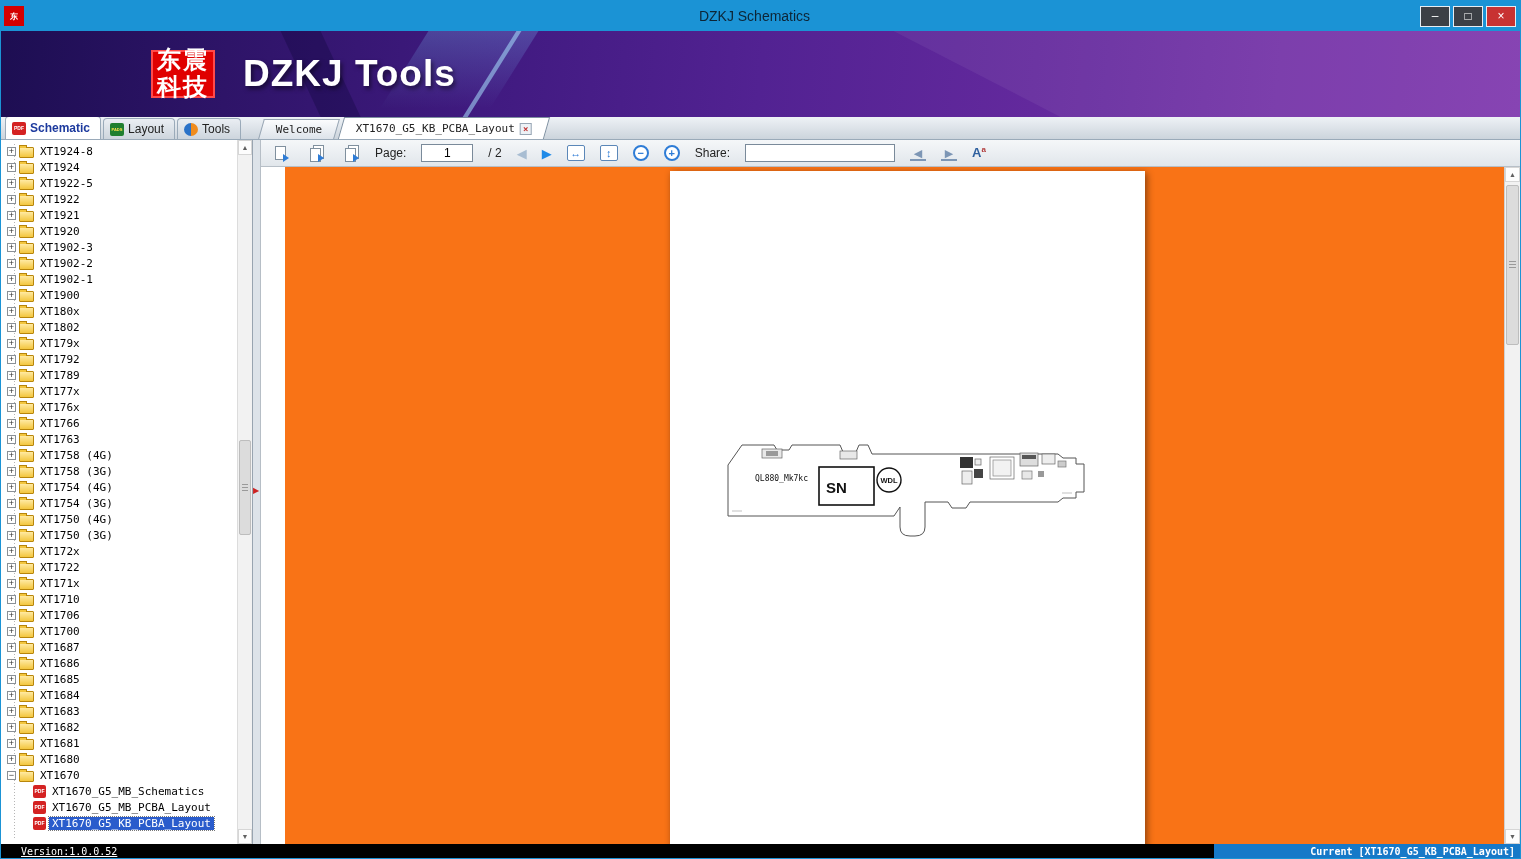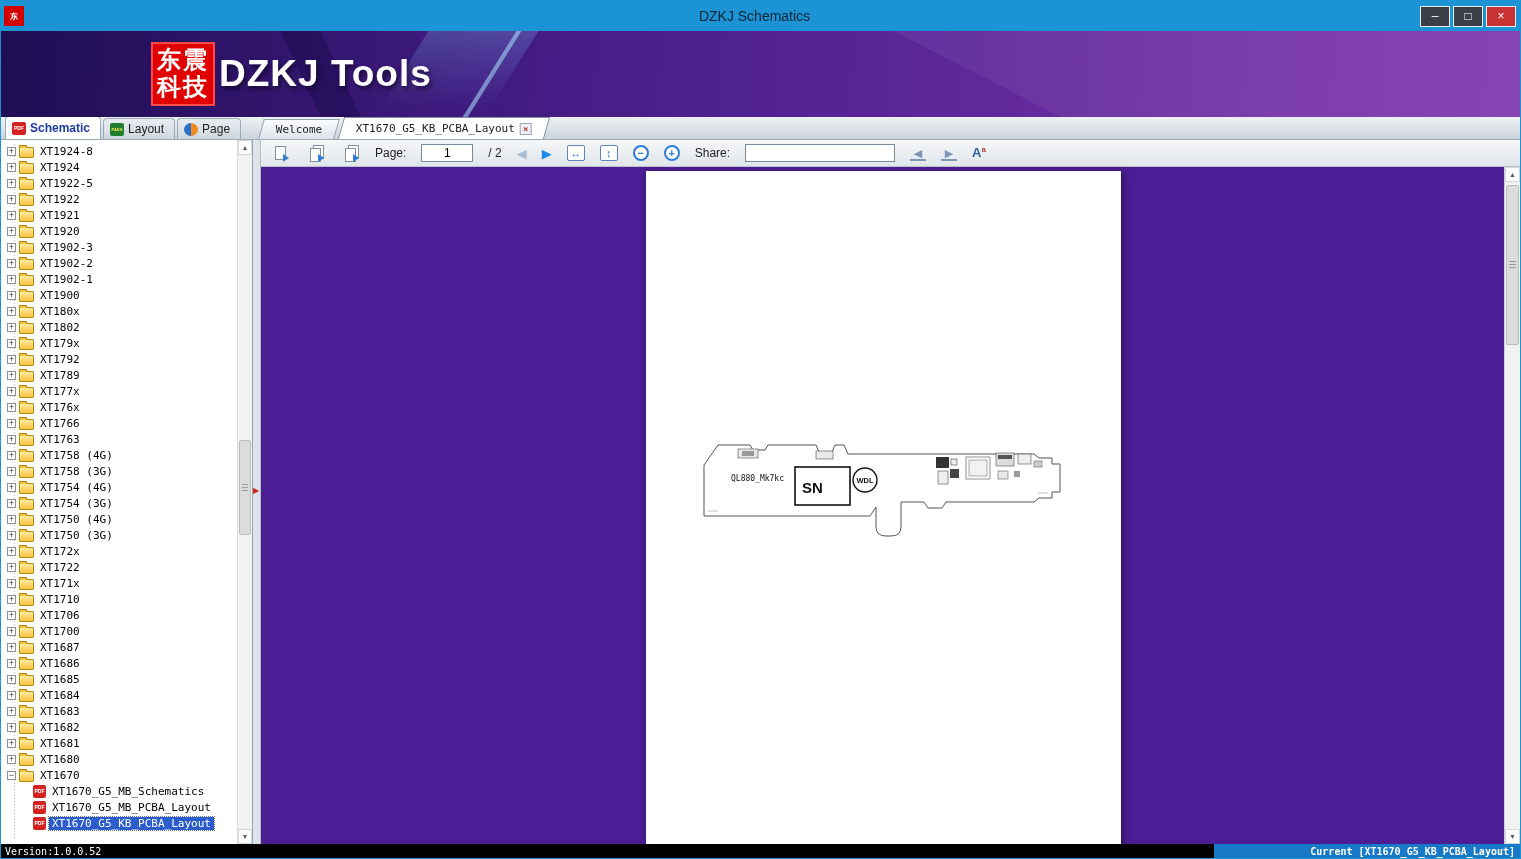--- a/index.html
+++ b/index.html
@@ -19,25 +19,25 @@
 
   
   .banner { height:86px; flex:0 0 86px; position:relative; overflow:hidden; display:flex; align-items:center;
             background:linear-gradient(95deg,#1d0e52 0%,#2e1468 15%,#401a80 32%,#522292 50%,#63299d 68%,#7433a7 84%,#8039af 100%); }
   .streak-a { position:absolute; left:400px; top:-12px; width:110px; height:130%; transform:skewX(-32deg);
               background:linear-gradient(to bottom, rgba(130,205,255,.28), rgba(130,205,255,0) 80%); }
   .streak-b { position:absolute; left:488px; top:-12px; width:5px; height:130%; transform:skewX(-32deg); background:rgba(170,225,255,.55); }
   .streak-c { position:absolute; left:300px; top:-12px; width:40px; height:130%; transform:skewX(25deg); background:rgba(0,0,40,.25); }
   .streak-d { position:absolute; right:0; top:0; width:55%; height:100%;
               background:rgba(255,255,255,.06); clip-path:polygon(25% 0,100% 0,100% 100%,45% 100%); }
-  .logo { width:64px; height:64px; margin-left:150px; background:#e00000; border:2px solid #ff4a4a; color:#fff;
+  .logo { width:64px; height:48px; margin-left:150px; background:#e00000; border:2px solid #ff4a4a; color:#fff;
           display:flex; flex-direction:column; align-items:center; justify-content:center; z-index:2;
           font-family:"DejaVu Sans", sans-serif; font-weight:bold; }
   .logo span { font-size:24px; line-height:1.12; letter-spacing:2px; }
-  .app-name { margin-left:4px; font-size:37px; font-weight:bold; color:#fff; letter-spacing:1px; z-index:2;
+  .app-name { margin-left:28px; font-size:37px; font-weight:bold; color:#fff; letter-spacing:1px; z-index:2;
               text-shadow:2px 3px 4px rgba(0,0,0,.5); }
   .banner-subtitle { margin-left:auto; margin-right:112px; font-size:27px; color:#f4eefb; z-index:2;
                      text-shadow:1px 2px 3px rgba(0,0,0,.45); }
 
   
   .tabbar { height:23px; flex:0 0 23px; background:linear-gradient(#eef2f6,#ccd4dc); border-bottom:1px solid #9aaab9;
             display:flex; align-items:flex-end; padding-left:4px; }
   .ftab { height:21px; display:flex; align-items:center; gap:4px; padding:0 10px 0 6px; font-size:12px; color:#222;
           background:linear-gradient(#eaeef3,#cdd5dd); border:1px solid #9aaab9; border-bottom:none;
           border-radius:4px 4px 0 0; margin-right:2px; cursor:default; white-space:nowrap; }
@@ -109,31 +109,31 @@
   .zoom-icon { width:16px; height:16px; border-radius:50%; border:2px solid #2e7cd6; background:#fff; color:#2e7cd6;
                font-weight:bold; font-size:11px; line-height:12px; text-align:center; }
   .find-input { width:150px; height:18px; border:1px solid #7a8a9a; background:#fff; font-size:12px; padding:0 3px;
                 font-family:"Liberation Sans",sans-serif; }
   .find-nav { width:16px; height:16px; color:#7d96b5; font-size:11px; line-height:16px; text-align:center;
               border-bottom:2px solid #7d96b5; }
   .font-icon { color:#2e5f9e; font-weight:bold; font-size:13px; }
   .font-icon sup { color:#b03a3a; font-size:8px; }
 
   .canvas-wrap { flex:1; display:flex; min-height:0; }
-  .canvas { flex:1; background:#4c1d95; position:relative; overflow:hidden; }
+  .canvas { flex:1; background:#f97316; position:relative; overflow:hidden;margin-left:24px; }
   .page { position:absolute; left:385px; top:4px; width:475px; height:700px; background:#fff;
           box-shadow:2px 2px 7px rgba(0,0,0,.45); }
   .pcb-svg { position:absolute; left:52px; top:266px; }
   .viewer-sbar { width:16px; flex:0 0 16px; background:#f2f2f2; border-left:1px solid #d0d0d0; position:relative; }
   .viewer-thumb { top:18px; height:160px; width:13px; }
 
   
   .statusbar { height:14px; flex:0 0 14px; background:#000; color:#fff; display:flex; align-items:center;
                font-family:"DejaVu Sans Mono", monospace; font-size:10px; }
-  .status-left { padding-left:4px; }
+  .status-left { padding-left:20px;text-decoration:underline; }
   .status-right { margin-left:auto; width:306px; height:100%; background:#1779c8; display:flex; align-items:center;
                   justify-content:flex-end; padding-right:5px; font-weight:bold; }
 </style>
 </head>
 <body>
 
 <div class="window">
 
   <div class="titlebar">
     <div class="app-icon">东</div>
@@ -161,21 +161,21 @@
     <div class="ftab active">
       <span class="badge pdf">PDF</span>
       <span>Schematic</span>
     </div>
     <div class="ftab">
       <span class="badge pads">PADS</span>
       <span>Layout</span>
     </div>
     <div class="ftab">
       <span class="badge share"></span>
-      <span>Page</span>
+      <span>Tools</span>
     </div>
     <div class="doc-tabs">
       <div class="dtab">
         <span>Welcome</span>
       </div>
       <div class="dtab active">
         <span>XT1670_G5_KB_PCBA_Layout</span>
         <span class="tab-close">×</span>
       </div>
     </div>

